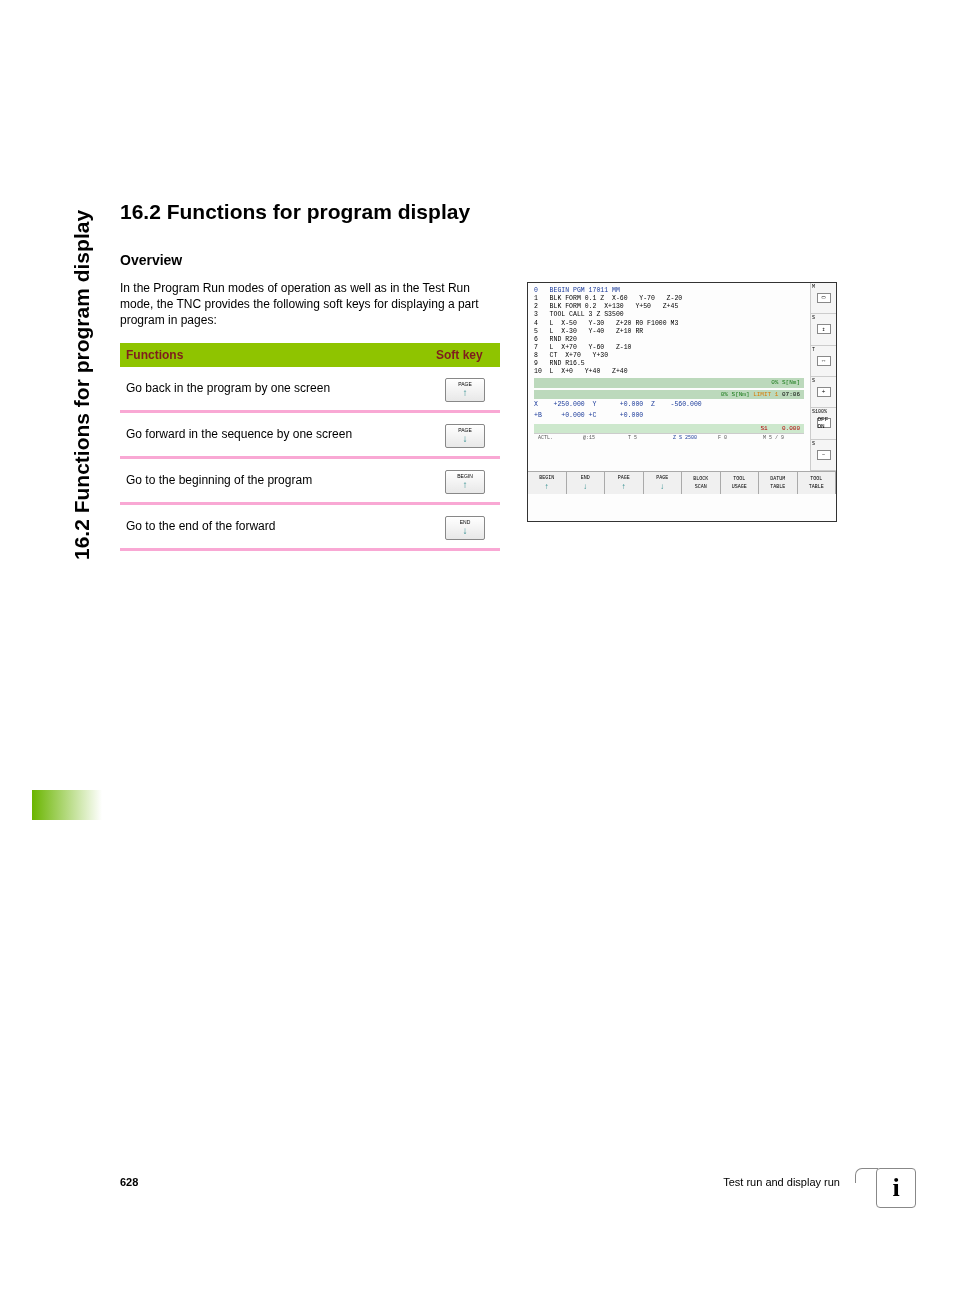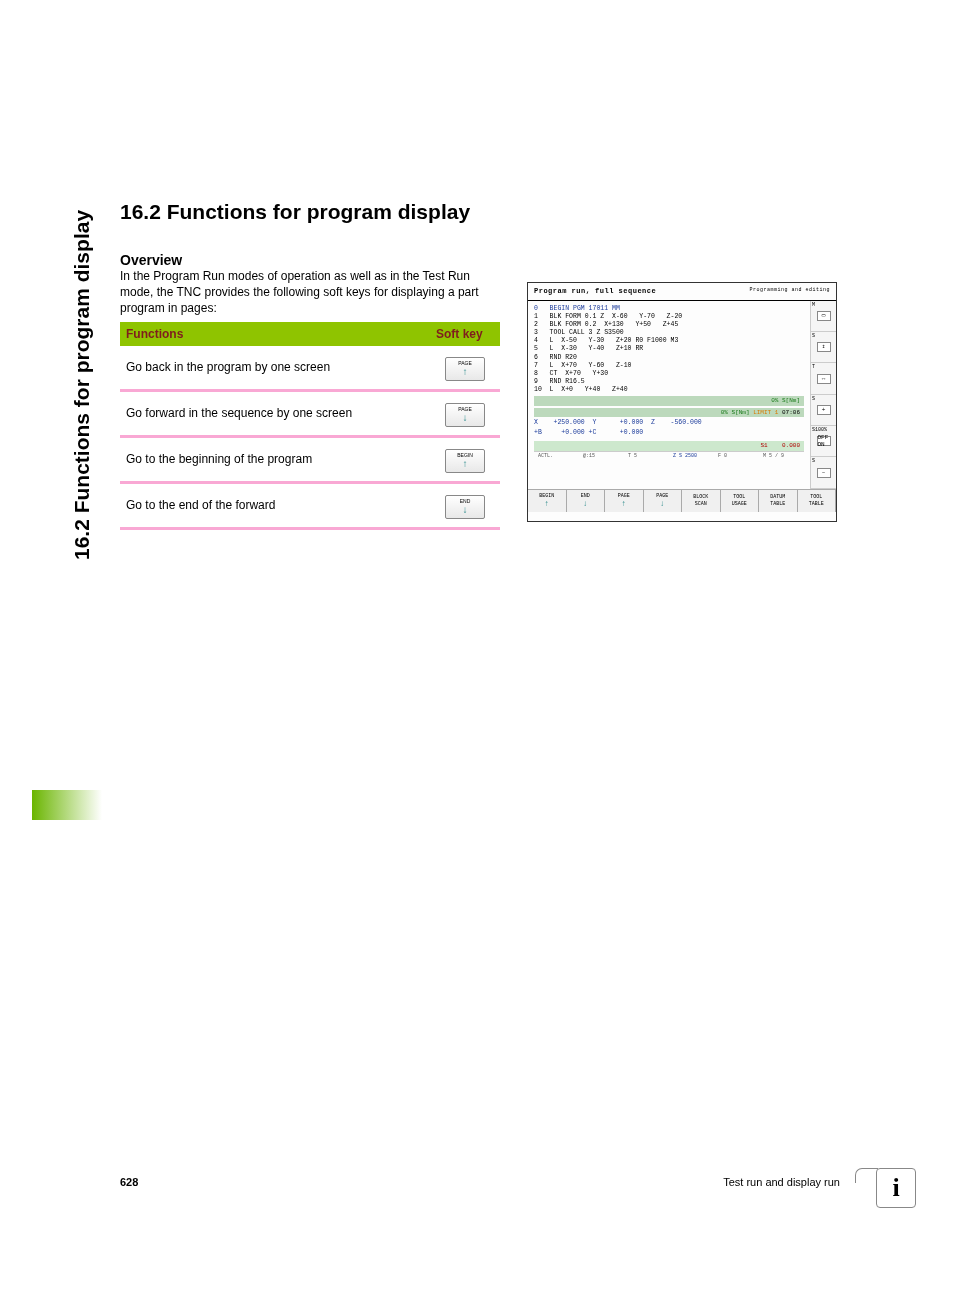--- a/index.html
+++ b/index.html
@@ -29,22 +29,22 @@
     height: 30px;
     background: linear-gradient(to right, #6ab500, #fff);
   }
   .content {
     position: absolute;
     left: 120px;
     top: 200px;
     width: 720px;
   }
   h1 { font-size: 21px; font-weight: bold; margin-bottom: 28px; }
-  h2 { font-size: 14px; font-weight: bold; }
-  .intro { font-size: 12px; line-height: 1.35; margin-bottom: 5px; max-width: 380px; }
+  h2 { font-size: 14px; font-weight: bold; margin-bottom: 12px; }
+  .intro { font-size: 12px; line-height: 1.35; margin-bottom: 14px; max-width: 380px; }
   .func-table { width: 380px; border-collapse: collapse; font-size: 12px; }
   .func-table th {
     background: #8fc400;
     color: #7f1d1d;
     text-align: left;
     padding: 5px 6px;
     font-weight: bold;
     font-size: 12px;
   }
   .func-table th:last-child { text-align: left; }
@@ -224,24 +224,20 @@
         </tr>
         <tr>
           <td>Go to the end of the forward</td>
           <td><span class="softkey">END<span class="arrow">↓</span></span></td>
         </tr>
       </tbody>
   </table>
 </div>
 
 <div class="screenshot">
-  <div class="scr-header">
-    <span>Program run, full sequence</span>
-    <span style="font-size:5px; text-align:right; font-weight:normal;">Programming and editing</span>
-  </div>
   <div class="scr-body">
     <div class="scr-main">
       <div id="prog-lines">
           <div class="prog-line first">0   BEGIN PGM 17011 MM</div>
           <div class="prog-line">1   BLK FORM 0.1 Z  X-60   Y-70   Z-20</div>
           <div class="prog-line">2   BLK FORM 0.2  X+130   Y+50   Z+45</div>
           <div class="prog-line">3   TOOL CALL 3 Z S3500</div>
           <div class="prog-line">4   L  X-50   Y-30   Z+20 R0 F1000 M3</div>
           <div class="prog-line">5   L  X-30   Y-40   Z+10 RR</div>
           <div class="prog-line">6   RND R20</div>

